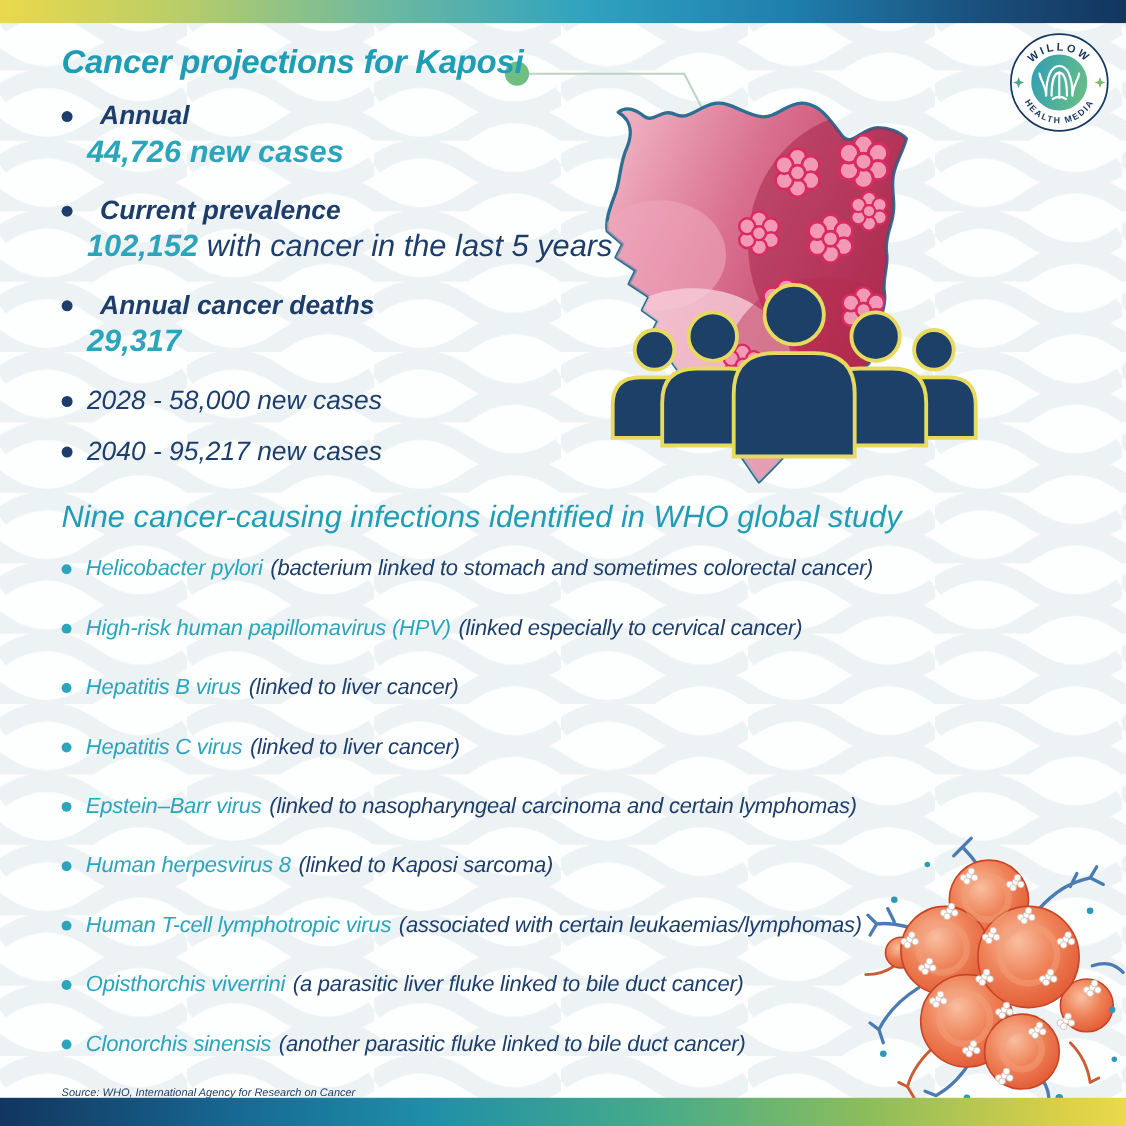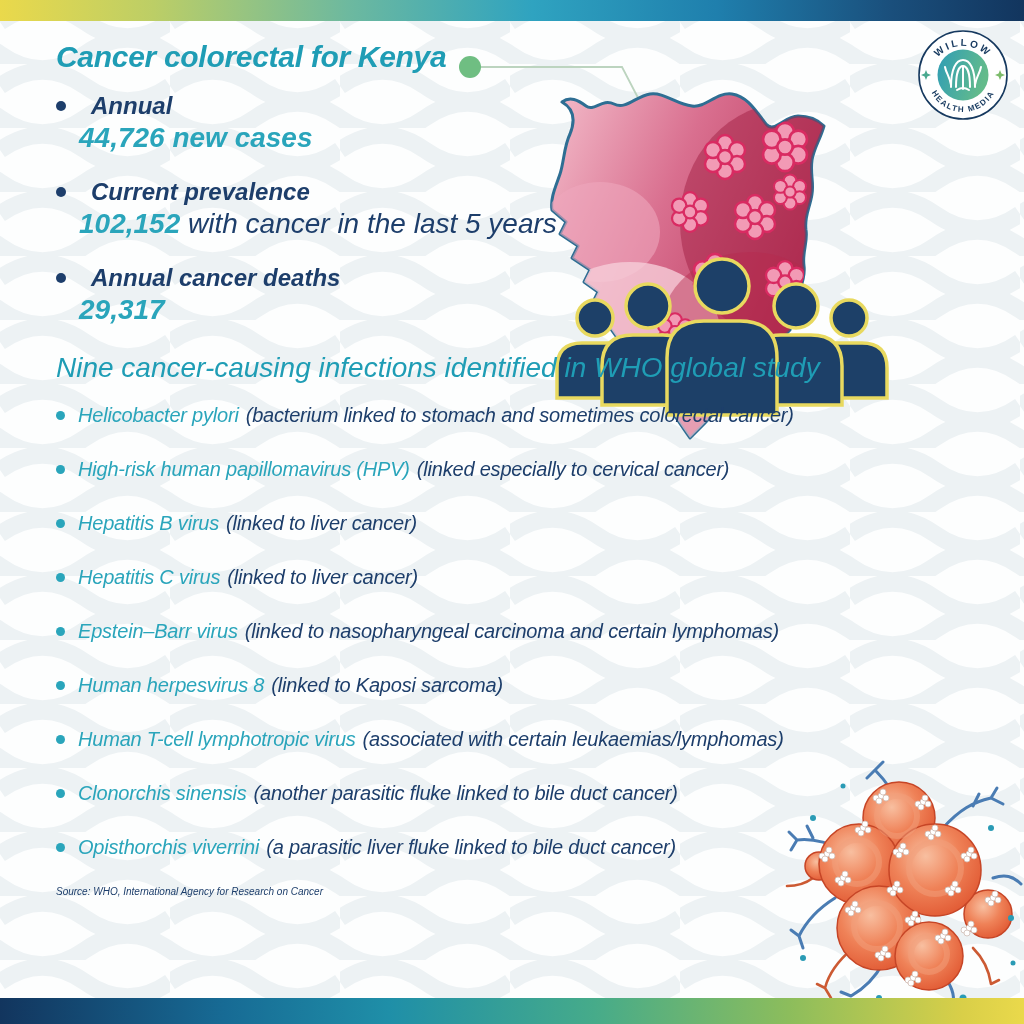--- a/index.html
+++ b/index.html
@@ -231,21 +231,21 @@
       <circle cx="228" cy="160" r="3"></circle>
     <circle cx="180" cy="240" r="3.5"></circle>
       <circle cx="96" cy="240" r="3"></circle>
       <circle cx="20" cy="200" r="3"></circle>
     <circle cx="230" cy="205" r="2.5"></circle>
       <circle cx="60" cy="28" r="2.5"></circle>
   </g>
 </svg>
 
 <div class="content">
-  <h1 class="title">Cancer colorectal for Kenya</h1>
+  <h1 class="title">Cancer projections for Kaposi</h1>
 
   <ul class="stats">
     <li class="stat">
       <div class="stat-head">
           <span class="dot-navy"></span>
           <span>Annual</span>
         </div>
       <div class="stat-line"><span class="stat-value">44,726 new cases</span><span class="stat-tail"></span></div>
     </li>
     <li class="stat">
@@ -257,20 +257,30 @@
     </li>
     <li class="stat">
       <div class="stat-head">
           <span class="dot-navy"></span>
           <span>Annual cancer deaths</span>
         </div>
       <div class="stat-line"><span class="stat-value">29,317</span><span class="stat-tail"></span></div>
     </li>
   </ul>
 
+  <ul class="projections">
+    <li class="projection">
+        <span class="dot-navy"></span>
+        <span>2028 - 58,000 new cases</span>
+      </li>
+    <li class="projection">
+        <span class="dot-navy"></span>
+        <span>2040 - 95,217 new cases</span>
+      </li>
+  </ul>
 
   <h2 class="section-title">Nine cancer-causing infections identified in WHO global study</h2>
 
   <ul class="infections">
     <li class="infection">
         <span class="dot-teal"></span>
         <span class="inf-name">Helicobacter pylori</span>
         <span class="inf-desc">(bacterium linked to stomach and sometimes colorectal cancer)</span>
       </li>
     <li class="infection">
@@ -298,24 +308,24 @@
         <span class="inf-name">Human herpesvirus 8</span>
         <span class="inf-desc">(linked to Kaposi sarcoma)</span>
       </li>
     <li class="infection">
         <span class="dot-teal"></span>
         <span class="inf-name">Human T-cell lymphotropic virus</span>
         <span class="inf-desc">(associated with certain leukaemias/lymphomas)</span>
       </li>
     <li class="infection">
         <span class="dot-teal"></span>
+        <span class="inf-name">Opisthorchis viverrini</span>
+        <span class="inf-desc">(a parasitic liver fluke linked to bile duct cancer)</span>
+      </li>
+    <li class="infection">
+        <span class="dot-teal"></span>
         <span class="inf-name">Clonorchis sinensis</span>
         <span class="inf-desc">(another parasitic fluke linked to bile duct cancer)</span>
       </li>
-    <li class="infection">
-        <span class="dot-teal"></span>
-        <span class="inf-name">Opisthorchis viverrini</span>
-        <span class="inf-desc">(a parasitic liver fluke linked to bile duct cancer)</span>
-      </li>
   </ul>
 
   <p class="source">Source: WHO, International Agency for Research on Cancer</p>
 </div>
 
 </body></html>

